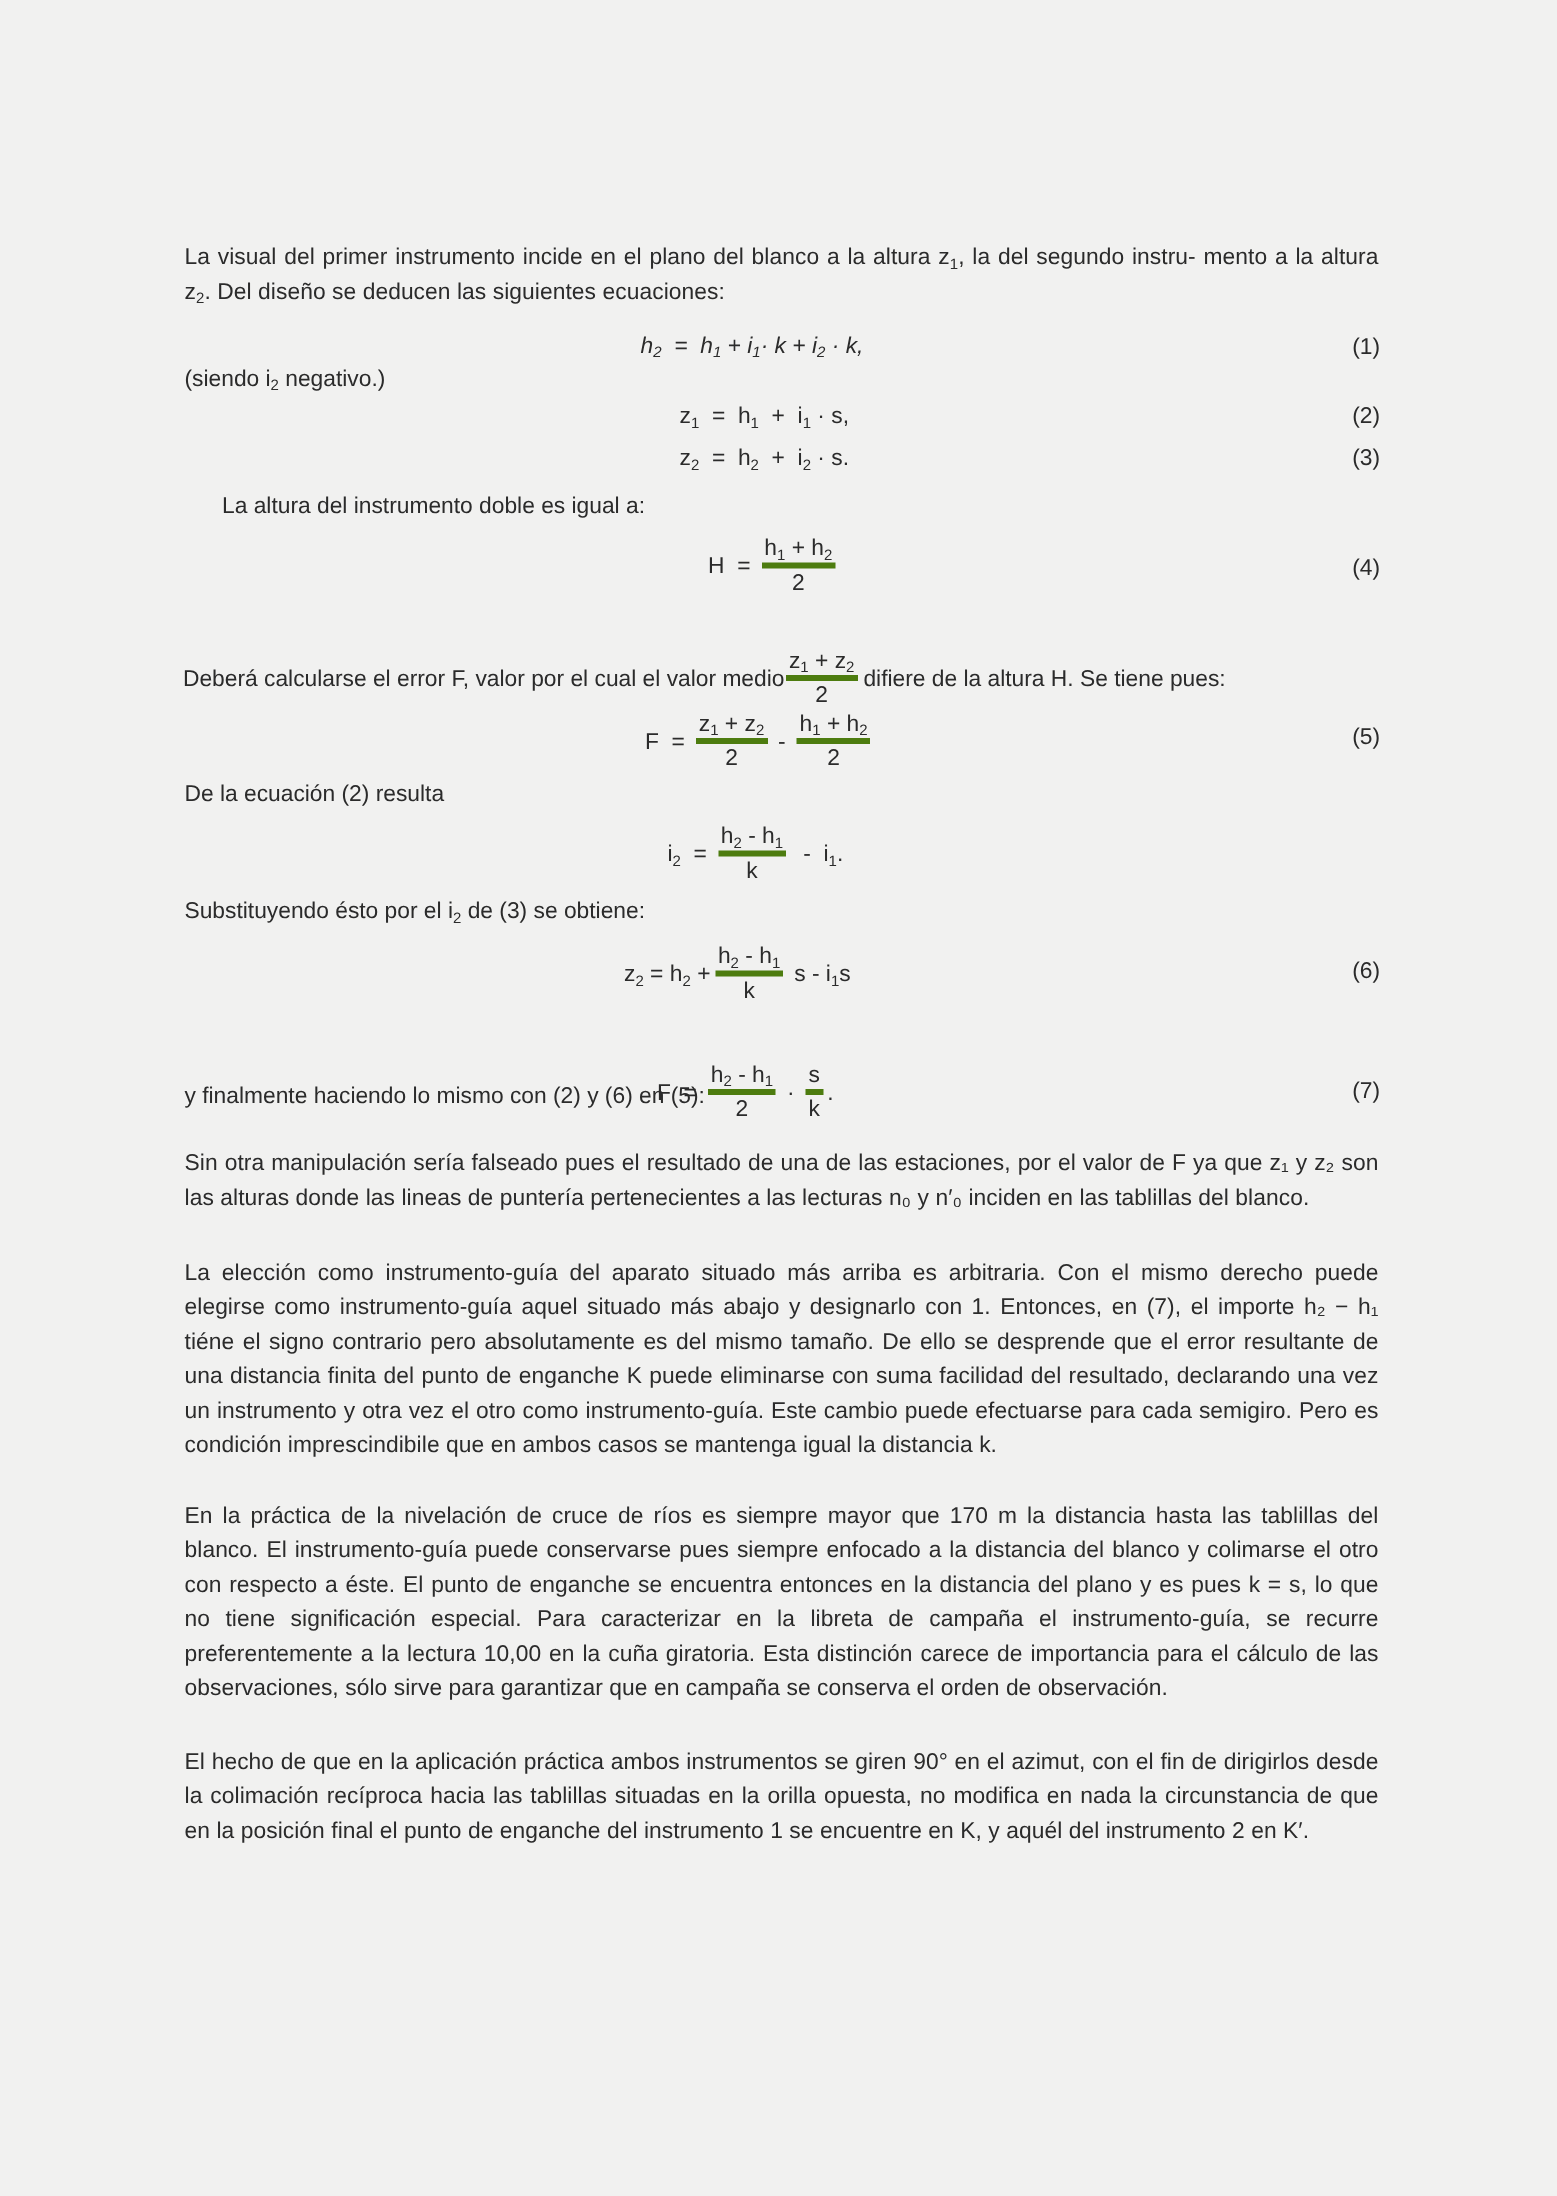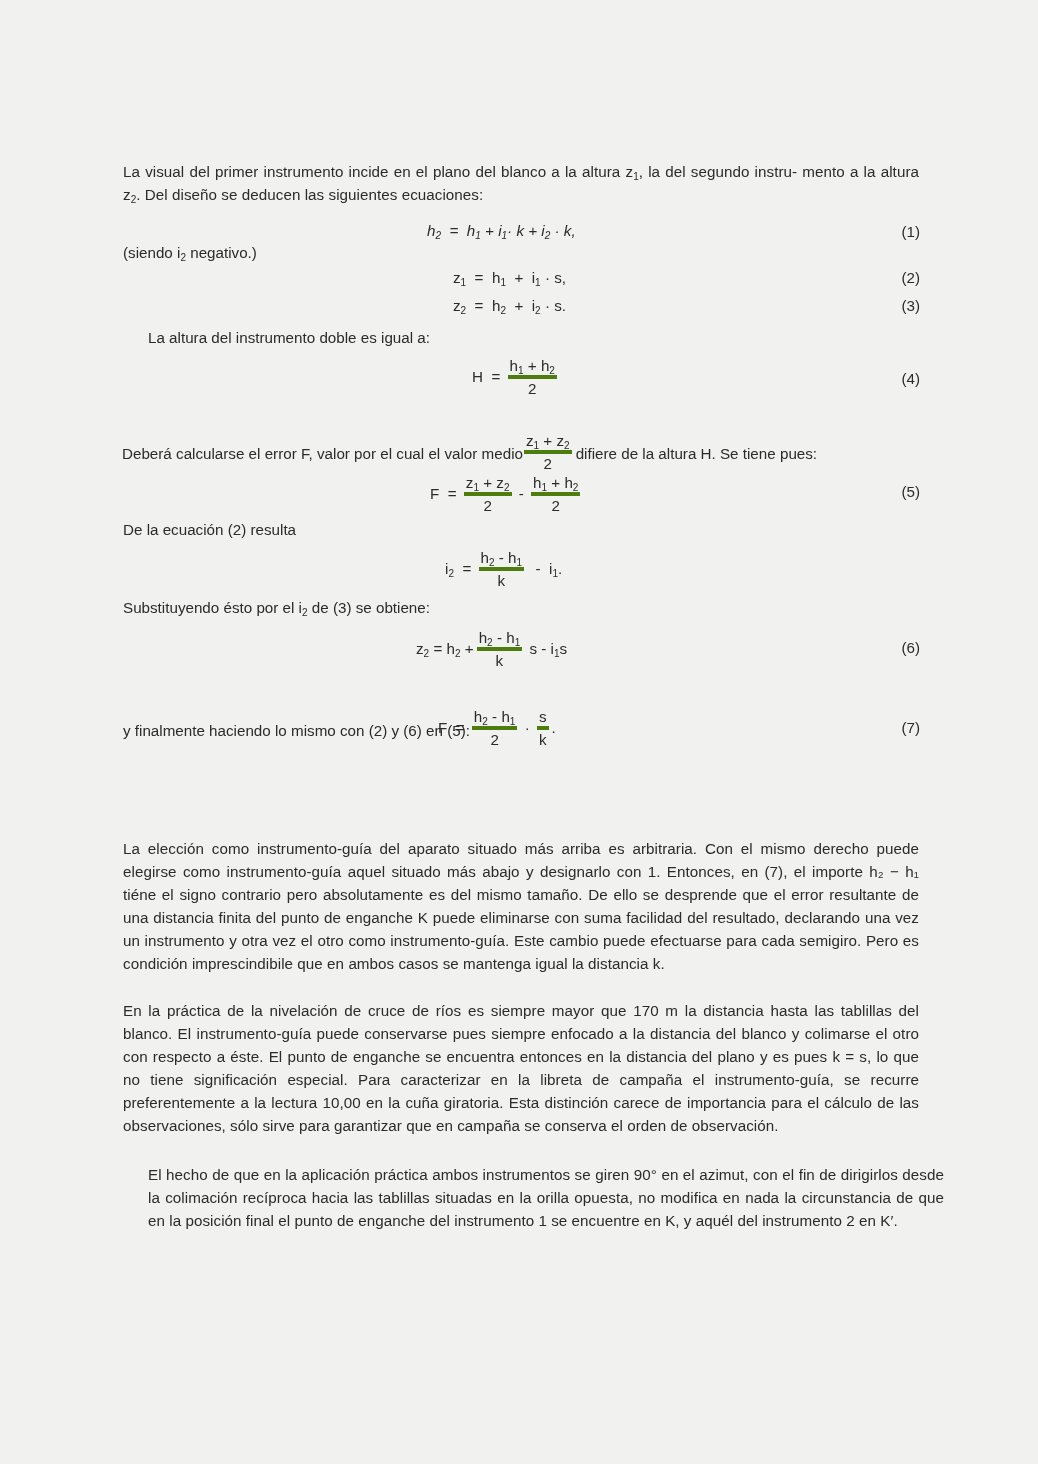--- a/index.html
+++ b/index.html
@@ -94,17 +94,18 @@
   <div class="line" style="left:123px; top:666px;margin-top:44px;">y finalmente haciendo lo mismo con (2) y (6) en (5):</div>
 
   <div class="eq" style="left:438px; top:696px;">
     <span>F</span>&nbsp; <span>=</span>
     <span class="frac"><span class="num"><span>h</span><sub>2</sub> <span>-</span> <span>h</span><sub>1</sub></span><span class="den">2</span></span>
     <span>·</span>
     <span class="frac"><span class="num"><span>s</span></span><span class="den">k</span></span><span>.</span>
   </div>
   <div class="eqnum" style="top:707px;">(7)</div>
 
+  <div class="para" style="top:752px;">Sin otra manipulación sería falseado pues el resultado de una de las estaciones, por el valor de F ya que z₁ y z₂ son las alturas donde las lineas de puntería pertenecientes a las lecturas n₀ y n′₀ inciden en las tablillas del blanco.</div>
   <div class="para" style="top:825px;">La elección como instrumento-guía del aparato situado más arriba es arbitraria. Con el mismo derecho puede elegirse como instrumento-guía aquel situado más abajo y designarlo con 1. Entonces, en (7), el importe h₂ − h₁ tiéne el signo contrario pero absolutamente es del mismo tamaño. De ello se desprende que el error resultante de una distancia finita del punto de enganche K puede eliminarse con suma facilidad del resultado, declarando una vez un instrumento y otra vez el otro como instrumento-guía. Este cambio puede efectuarse para cada semigiro. Pero es condición imprescindibile que en ambos casos se mantenga igual la distancia k.</div>
   <div class="para" style="top:987px;">En la práctica de la nivelación de cruce de ríos es siempre mayor que 170 m la distancia hasta las tablillas del blanco. El instrumento-guía puede conservarse pues siempre enfocado a la distancia del blanco y colimarse el otro con respecto a éste. El punto de enganche se encuentra entonces en la distancia del plano y es pues k = s, lo que no tiene significación especial. Para caracterizar en la libreta de campaña el instrumento-guía, se recurre preferentemente a la lectura 10,00 en la cuña giratoria. Esta distinción carece de importancia para el cálculo de las observaciones, sólo sirve para garantizar que en campaña se conserva el orden de observación.</div>
-  <div class="para" style="top:1151px;margin-left:25px;">El hecho de que en la aplicación práctica ambos instrumentos se giren 90° en el azimut, con el fin de dirigirlos desde la colimación recíproca hacia las tablillas situadas en la orilla opuesta, no modifica en nada la circunstancia de que en la posición final el punto de enganche del instrumento 1 se encuentre en K, y aquél del instrumento 2 en K′.</div>
+  <div class="para" style="top:1151px;">El hecho de que en la aplicación práctica ambos instrumentos se giren 90° en el azimut, con el fin de dirigirlos desde la colimación recíproca hacia las tablillas situadas en la orilla opuesta, no modifica en nada la circunstancia de que en la posición final el punto de enganche del instrumento 1 se encuentre en K, y aquél del instrumento 2 en K′.</div>
 
 </div>
 
 </body></html>

